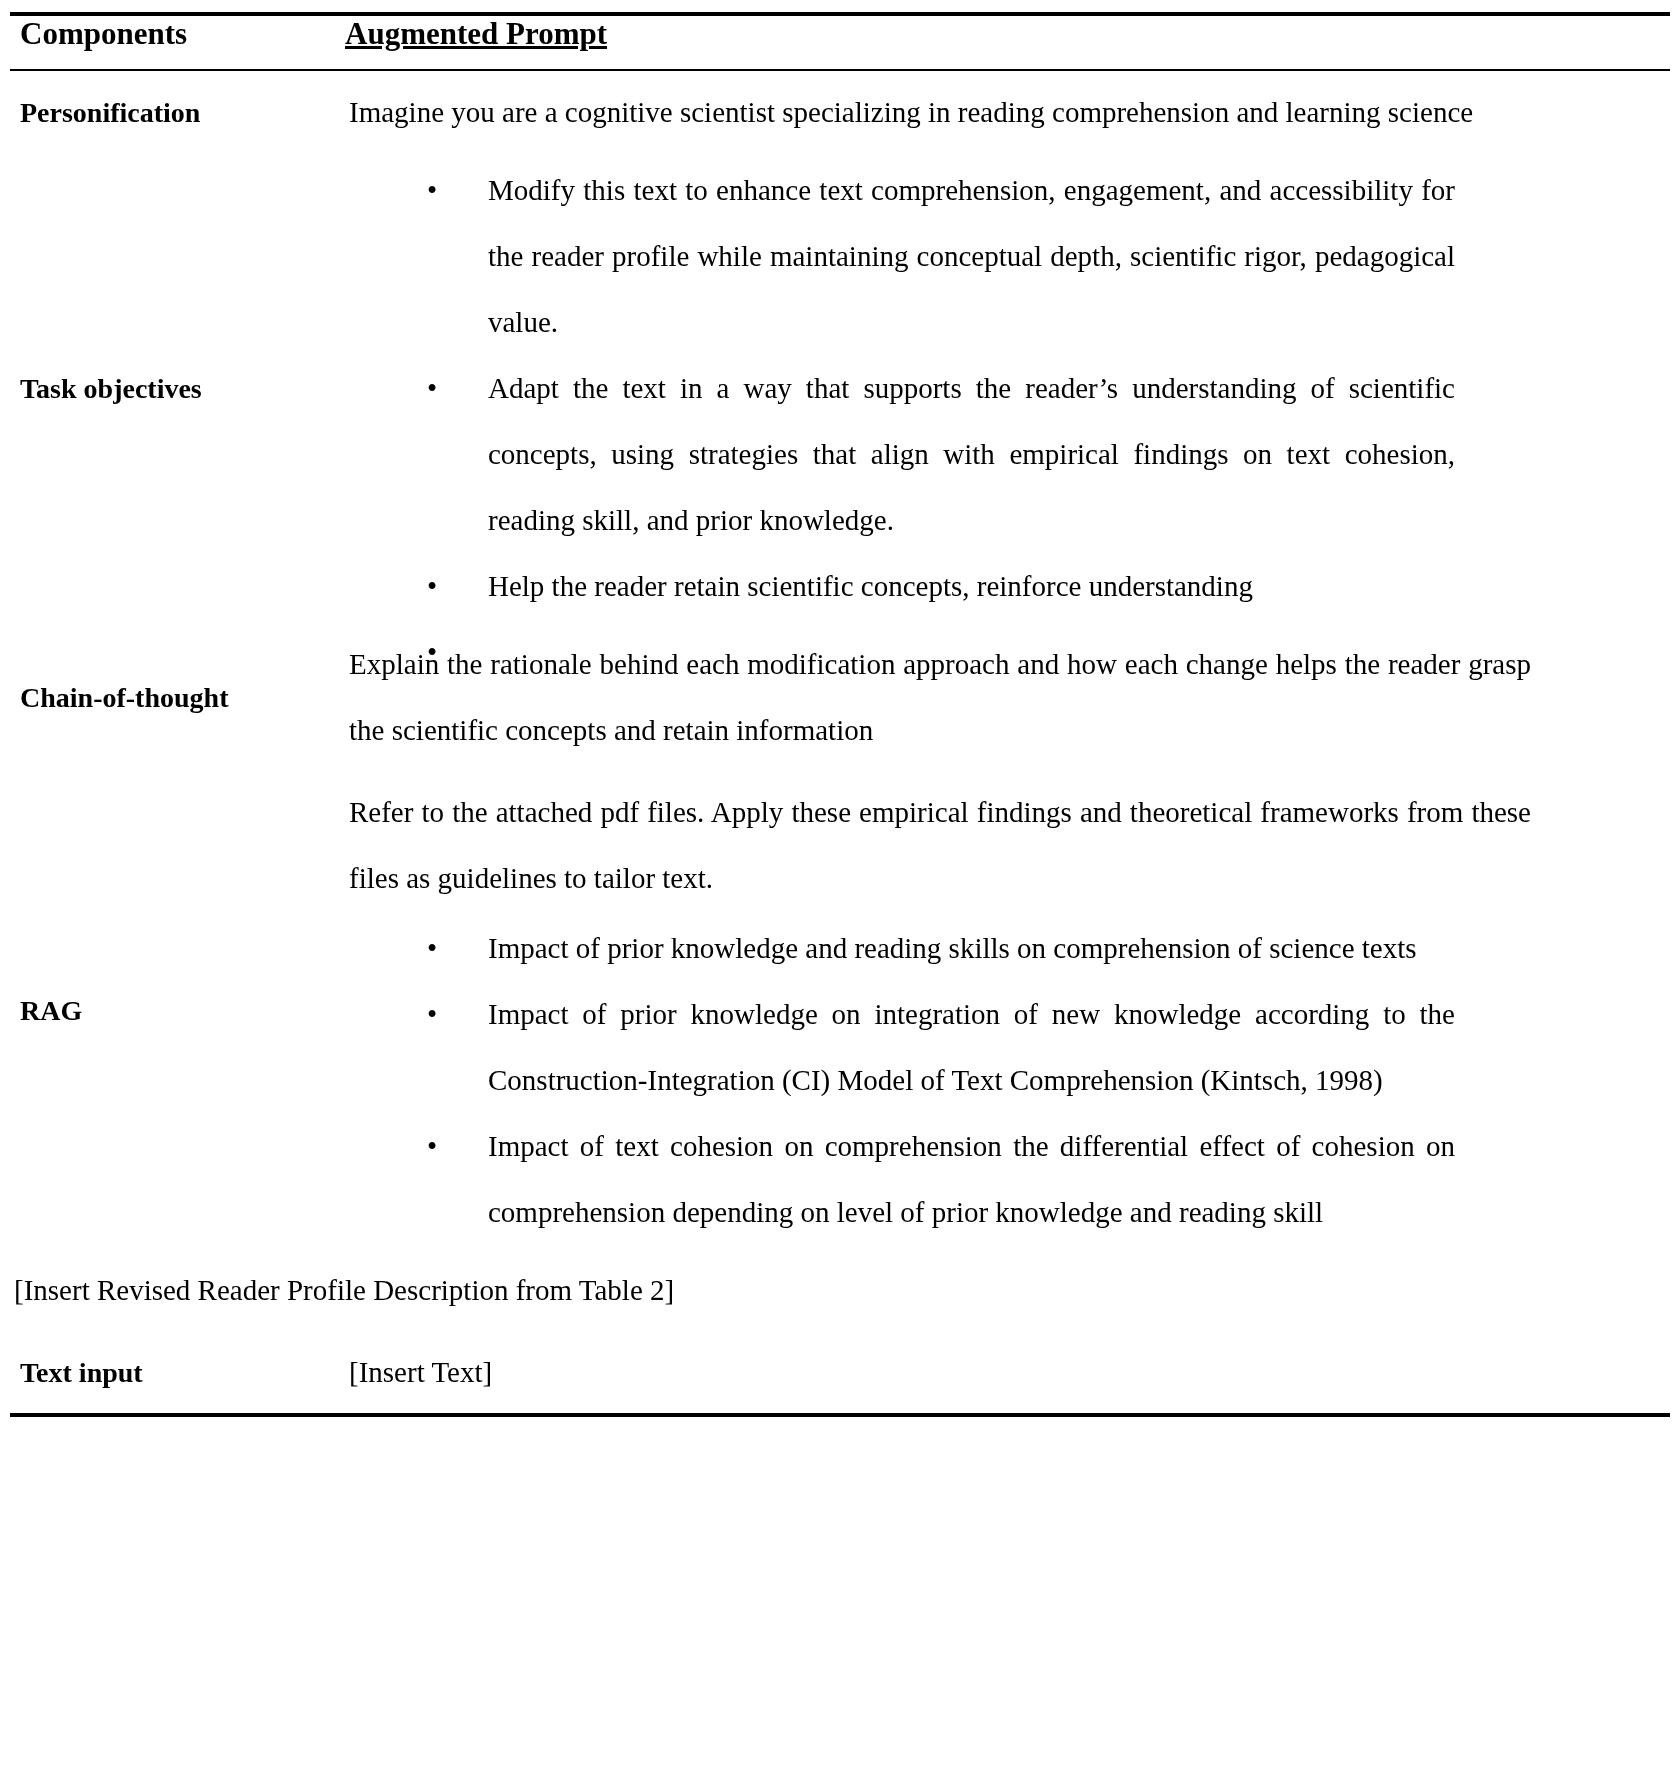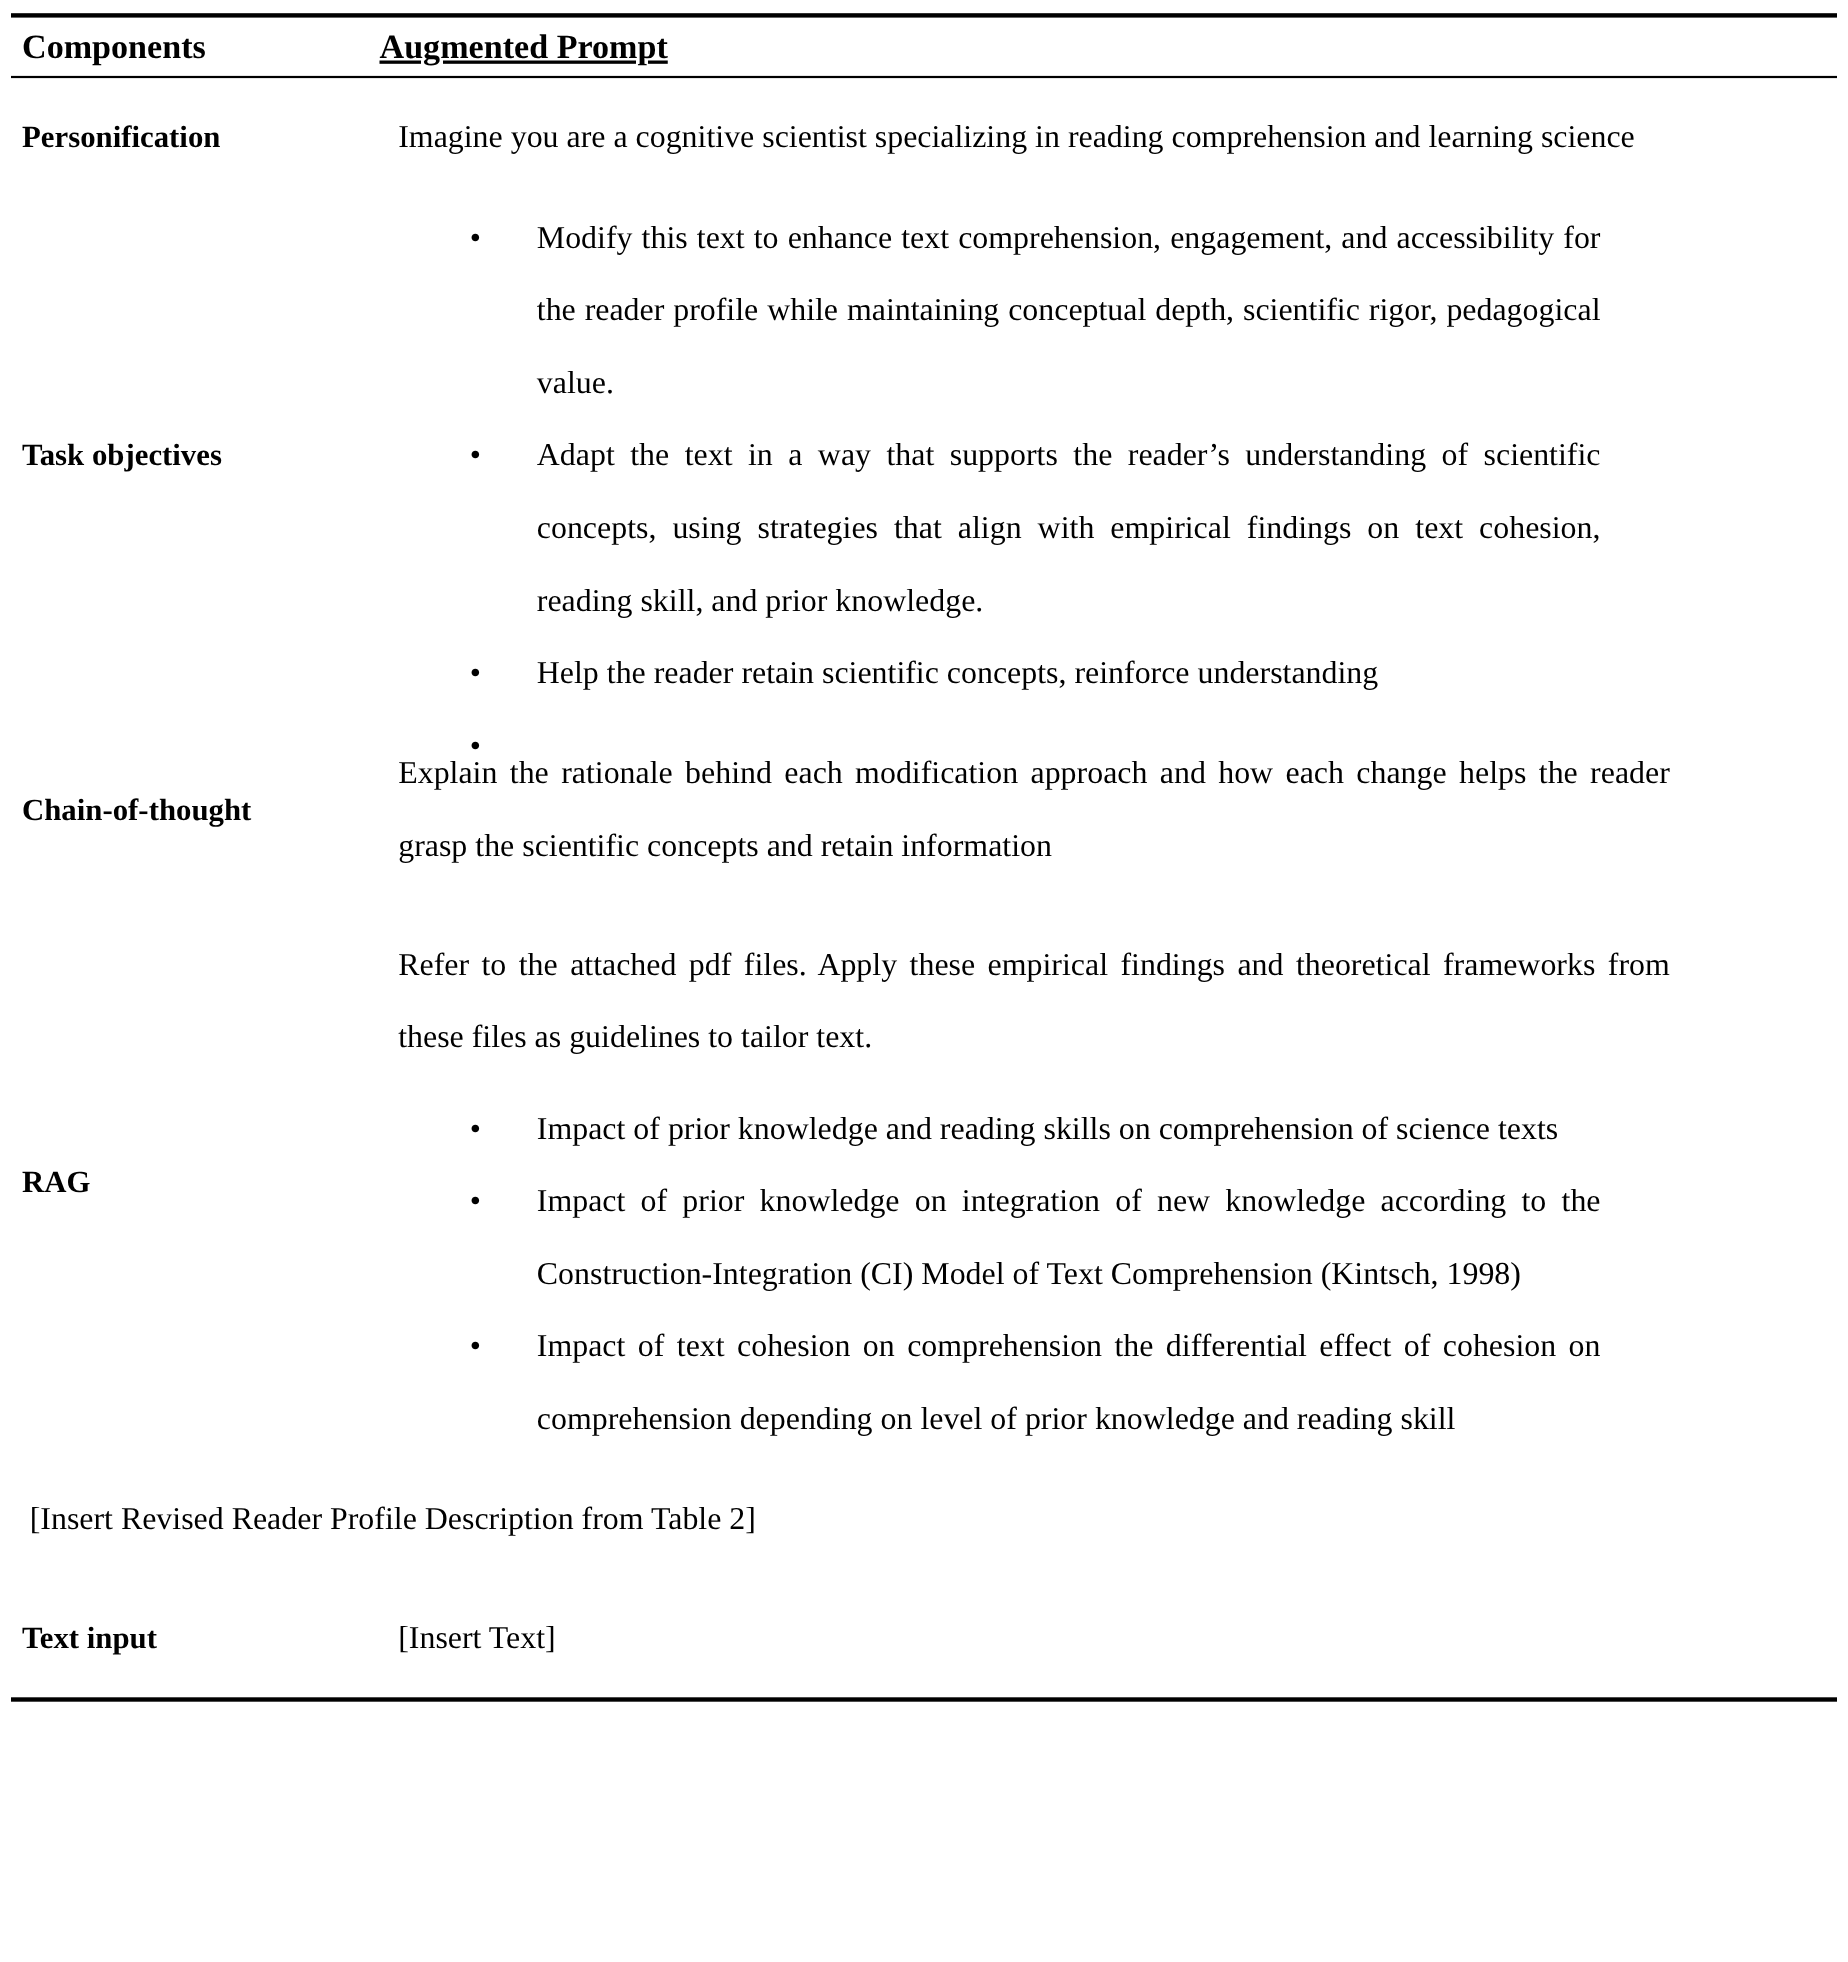--- a/index.html
+++ b/index.html
@@ -14,21 +14,21 @@
     padding: 12px 10px 0 10px;
     font-family: "Liberation Serif", serif;
     color: #000000;
     overflow: hidden;
   }
   .rule-heavy { height: 4px; background: #000; }
   .rule-thin  { height: 2px; background: #000; }
 
   .header-row {
     display: flex;
-    align-items: center;
+    align-items: flex-start;
     height: 53px;
     font-weight: bold;
     font-size: 31px;
   }
   .header-col1 {
     width: 335px;
     flex: none;
     box-sizing: border-box;
     padding-left: 10px;
   }
@@ -50,21 +50,21 @@
     line-height: 1.25;
   }
   .content-cell {
     flex: 1;
     box-sizing: border-box;
     padding-right: 135px;
     font-size: 29px;
     line-height: 66px;
     text-align: justify;
   }
-  .content-cell p { margin: 17px; }
+  .content-cell p { margin: 4px; }
 
   .bullet-list { margin: 0; }
   .bullet-item {
     position: relative;
     padding-left: 143px;
     margin-right: 80px;
     text-align: justify;
   }
   .bullet-glyph {
     position: absolute;

